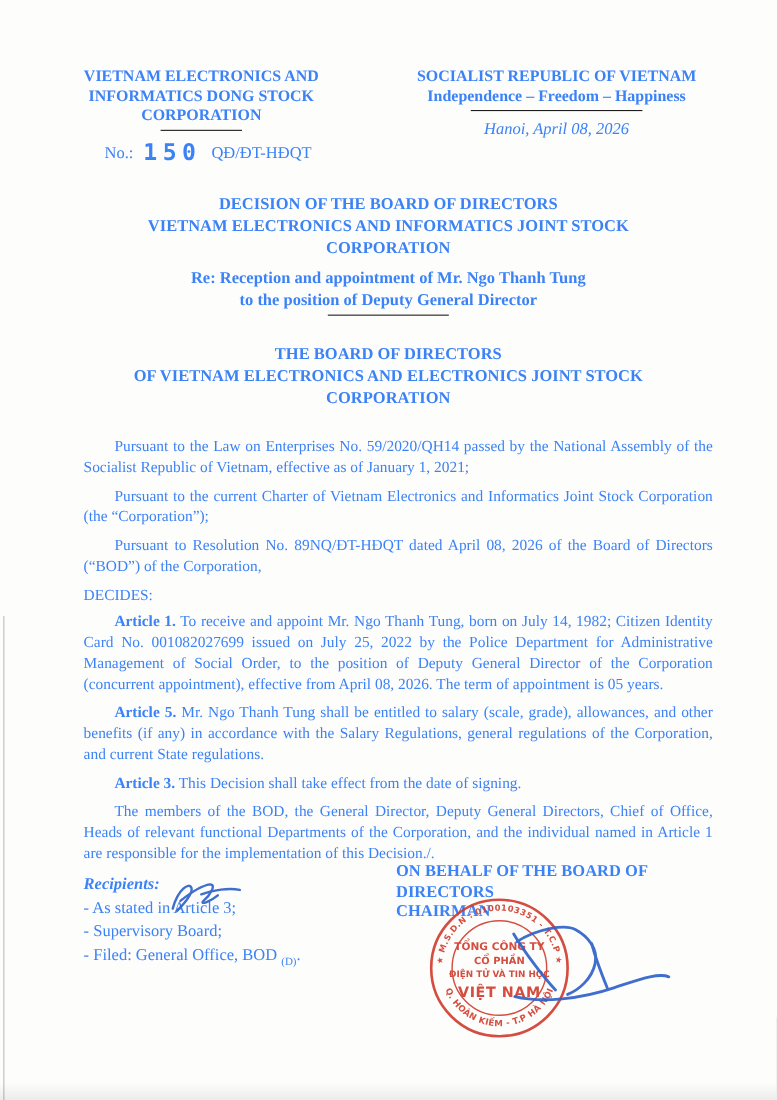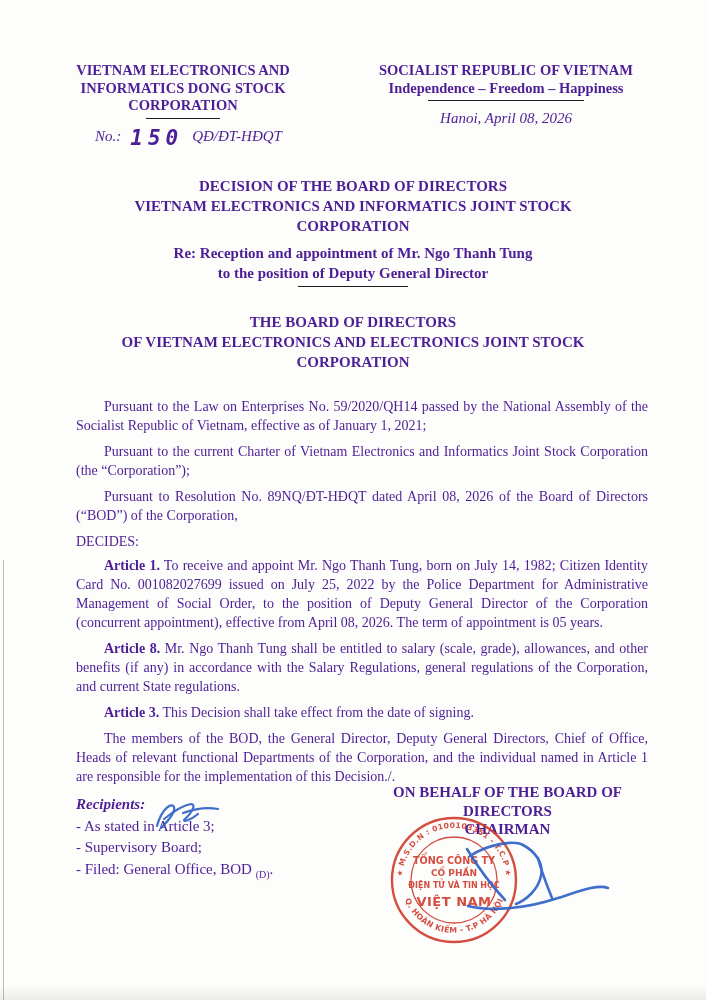--- a/index.html
+++ b/index.html
@@ -1,27 +1,27 @@
 <!DOCTYPE html>
 <html><head>
 <meta charset="utf-8">
 <style>
   html,body{margin:0;padding:0;background:#e8e8e8;}
   .page{
     position:relative;width:706px;height:1000px;margin:0 auto;
-    background:#fdfdfc;color:#4c1d95;overflow:hidden;
+    background:#fdfdfc;color:#3b82f6;overflow:hidden;
     font-family:"Liberation Serif", serif;
   }
   .scan-edge{position:absolute;left:3px;top:560px;bottom:0;width:1px;background:rgba(110,110,110,.45);}
   .scan-bottom{position:absolute;left:0;right:0;bottom:0;height:16px;background:linear-gradient(to bottom,rgba(0,0,0,0),rgba(0,0,0,.07));}
 
   
   .org-block{position:absolute;left:52px;top:62px;width:262px;text-align:center;font-weight:bold;font-size:14.5px;line-height:17.5px;}
   .org-underline{width:74px;border-bottom:1.5px solid #1d1d1d;margin:3px auto 0;}
-  .no-line{position:absolute;left:95px;top:128px;display:flex;align-items:flex-start;gap:9px;font-size:15px;font-style:italic;}
+  .no-line{position:absolute;left:95px;top:128px;display:flex;align-items:flex-end;gap:9px;font-size:15px;}
   .no-number{font-family:"DejaVu Sans Mono", monospace;font-size:21px;font-weight:bold;letter-spacing:5px;line-height:1;}
 
   .rep-block{position:absolute;left:360px;top:62px;width:292px;text-align:center;font-weight:bold;font-size:14.5px;line-height:17.5px;}
   .rep-underline{width:156px;border-bottom:1.5px solid #1d1d1d;margin:3px auto 0;}
   .date-line{margin-top:9px;font-weight:normal;font-style:italic;font-size:15px;}
 
   
   .title-block{position:absolute;top:176px;left:80px;width:546px;text-align:center;font-weight:bold;font-size:15px;line-height:20px;}
   .re-block{margin-top:7px;}
   .re-underline{width:110px;border-bottom:1.5px solid #1d1d1d;margin:3px auto 0;}
@@ -30,21 +30,21 @@
   
   .body-text{position:absolute;top:397px;left:76px;width:572px;font-size:14px;line-height:19px;text-align:justify;}
   .para{margin:0 0 7px 0;text-indent:28px;}
   .decides{text-align:left;font-weight:normal;text-indent:0;margin:1px 0 5px;}
   .art-label{font-weight:bold;}
 
   
   .recipients{position:absolute;left:76px;top:794px;font-size:15px;line-height:21.5px;}
   .recipients-label{font-weight:bold;font-style:italic;}
   .recipients sub{font-size:10px;}
-  .behalf{position:absolute;left:360px;top:783px;width:295px;text-align:center;font-weight:bold;font-size:15px;line-height:18.5px;}
+  .behalf{position:absolute;left:360px;top:783px;width:295px;text-align:left;font-weight:bold;font-size:15px;line-height:18.5px;}
   .signer-name{position:absolute;left:360px;top:925px;width:295px;text-align:center;font-weight:bold;font-size:15.5px;letter-spacing:.3px;}
 
   .stamp-svg{position:absolute;left:388px;top:814px;opacity:.9;}
   .sig-svg{position:absolute;left:428px;top:838px;}
   .init-svg{position:absolute;left:150px;top:798px;}
 </style>
 </head>
 <body>
 
 <div class="page">
@@ -87,21 +87,21 @@
   </div>
 
   <div class="body-text">
     <p class="para">Pursuant to the Law on Enterprises No. 59/2020/QH14 passed by the National Assembly of the Socialist Republic of Vietnam, effective as of January 1, 2021;</p>
     <p class="para">Pursuant to the current Charter of Vietnam Electronics and Informatics Joint Stock Corporation (the “Corporation”);</p>
     <p class="para">Pursuant to Resolution No. 89NQ/ĐT-HĐQT dated April 08, 2026 of the Board of Directors (“BOD”) of the Corporation,</p>
 
     <p class="para decides">DECIDES:</p>
 
     <p class="para"><span class="art-label">Article 1.</span> <span>To receive and appoint Mr. Ngo Thanh Tung, born on July 14, 1982; Citizen Identity Card No. 001082027699 issued on July 25, 2022 by the Police Department for Administrative Management of Social Order, to the position of Deputy General Director of the Corporation (concurrent appointment), effective from April 08, 2026. The term of appointment is 05 years.</span></p>
-    <p class="para"><span class="art-label">Article 8.</span> <span>Mr. Ngo Thanh Tung shall be entitled to salary (scale, grade), allowances, and other benefits (if any) in accordance with the Salary Regulations, general regulations of the Corporation, and current State regulations.</span></p>
+    <p class="para"><span class="art-label">Article 5.</span> <span>Mr. Ngo Thanh Tung shall be entitled to salary (scale, grade), allowances, and other benefits (if any) in accordance with the Salary Regulations, general regulations of the Corporation, and current State regulations.</span></p>
     <p class="para"><span class="art-label">Article 3.</span> <span>This Decision shall take effect from the date of signing.</span></p>
 
     <p class="para">The members of the BOD, the General Director, Deputy General Directors, Chief of Office, Heads of relevant functional Departments of the Corporation, and the individual named in Article 1 are responsible for the implementation of this Decision./.</p>
   </div>
 
   <div class="recipients">
     <div class="recipients-label">Recipients:</div>
     <div>- As stated in Article 3;</div>
     <div>- Supervisory Board;</div>
     <div><span>- Filed: General Office, BOD </span><sub>(D)</sub><span>.</span></div>

